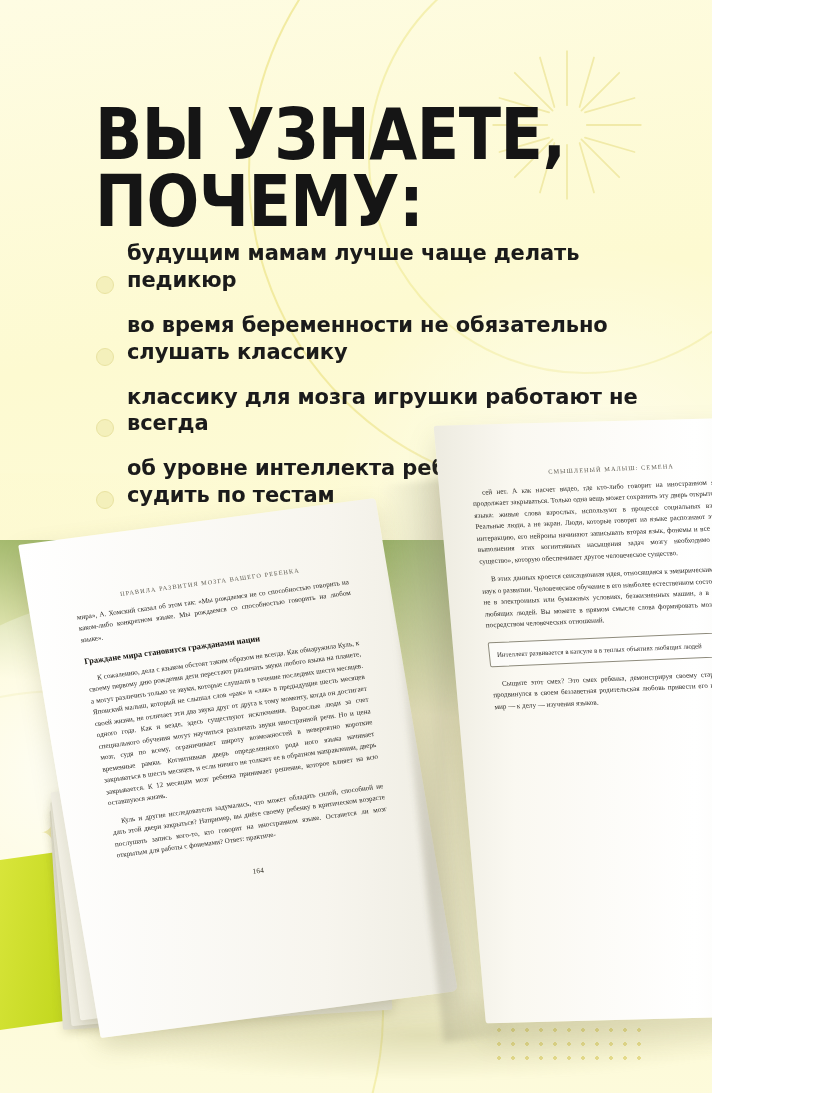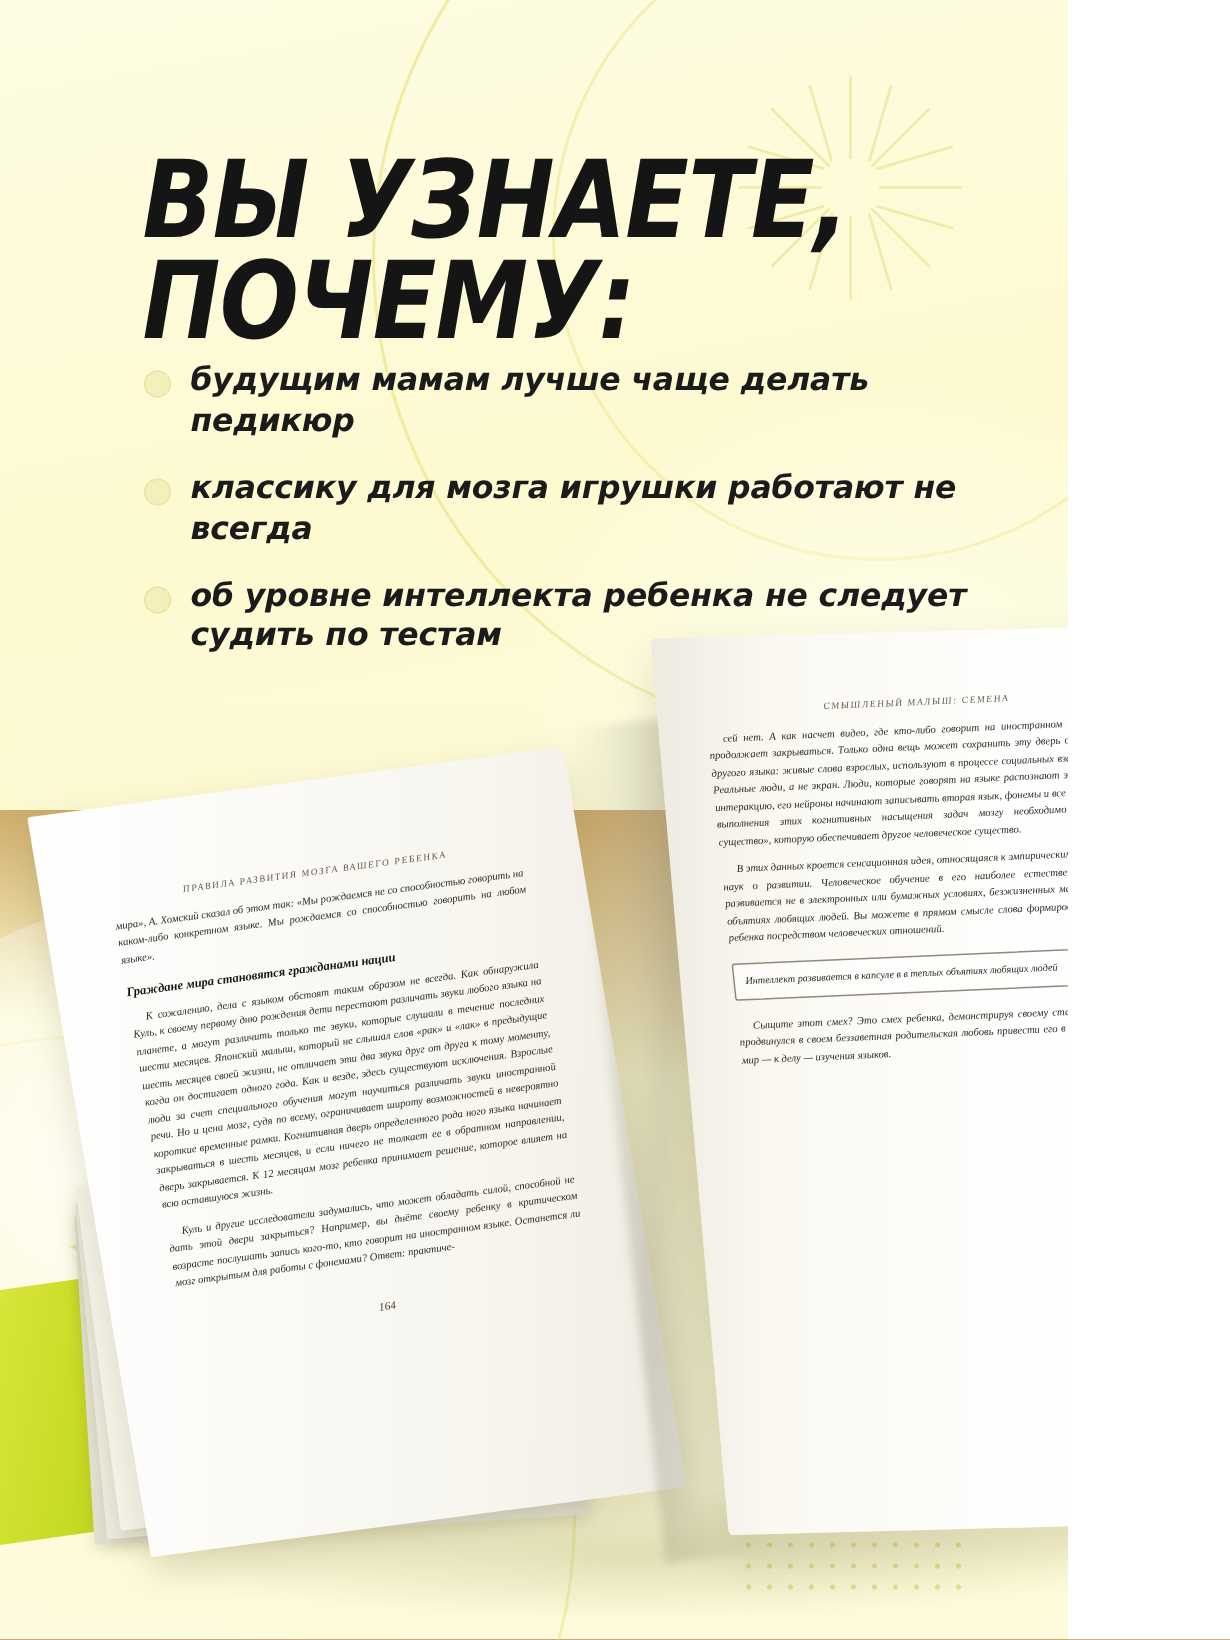--- a/index.html
+++ b/index.html
@@ -10,23 +10,22 @@
     width: 820px;
     height: 1093px;
     font-family: "Liberation Sans", sans-serif;
     overflow: hidden;
   }
 
   .poster {
     position: relative;
     width: 712px;
     height: 1093px;
-    background: #a16207;
+    background: #4d7c0f;
     overflow: hidden;
-    font-style: italic;
   }
 
   
   .bg-wash-top {
     position: absolute;
     left: 0; top: 0;
     width: 820px; height: 540px;
     background: linear-gradient(170deg, #fefce3 0%, #fdfad1 55%, #fdfbd9 100%);
   }
   .bg-wash-bottom {
@@ -129,21 +128,21 @@
 
   
   .bullets {
     position: absolute;
     left: 96px;
     top: 240px;
     width: 560px;
   }
   .bullet {
     display: flex;
-    align-items: flex-start;
+    align-items: flex-end;
     margin-bottom: 18px;
   }
   .bullet-dot {
     flex: 0 0 auto;
     width: 16px;
     height: 16px;
     border-radius: 50%;
     background: #f4f0bb;
     border: 1px solid #e9e3a1;
     margin-top: 7px;
@@ -348,20 +347,24 @@
     <span class="l2">ПОЧЕМУ:</span>
   </h1>
 
   <div class="bullets">
     <div class="bullet">
       <span class="bullet-dot"></span>
       <span class="bullet-text">будущим мамам лучше чаще делать педикюр</span>
     </div>
     <div class="bullet">
       <span class="bullet-dot"></span>
+      <span class="bullet-text">во время беременности не обязательно слушать классику</span>
+    </div>
+    <div class="bullet">
+      <span class="bullet-dot"></span>
       <span class="bullet-text">классику для мозга игрушки работают не всегда</span>
     </div>
     <div class="bullet">
       <span class="bullet-dot"></span>
       <span class="bullet-text">об уровне интеллекта ребенка не следует судить по тестам</span>
     </div>
   </div>
 
   <div class="book">
 

